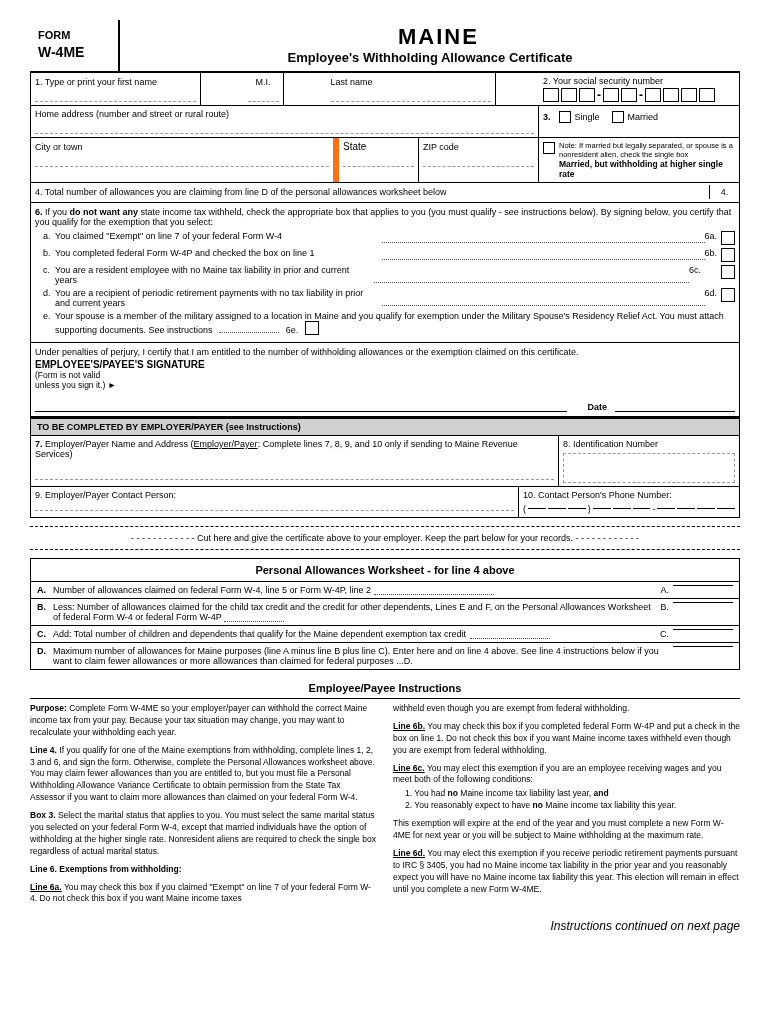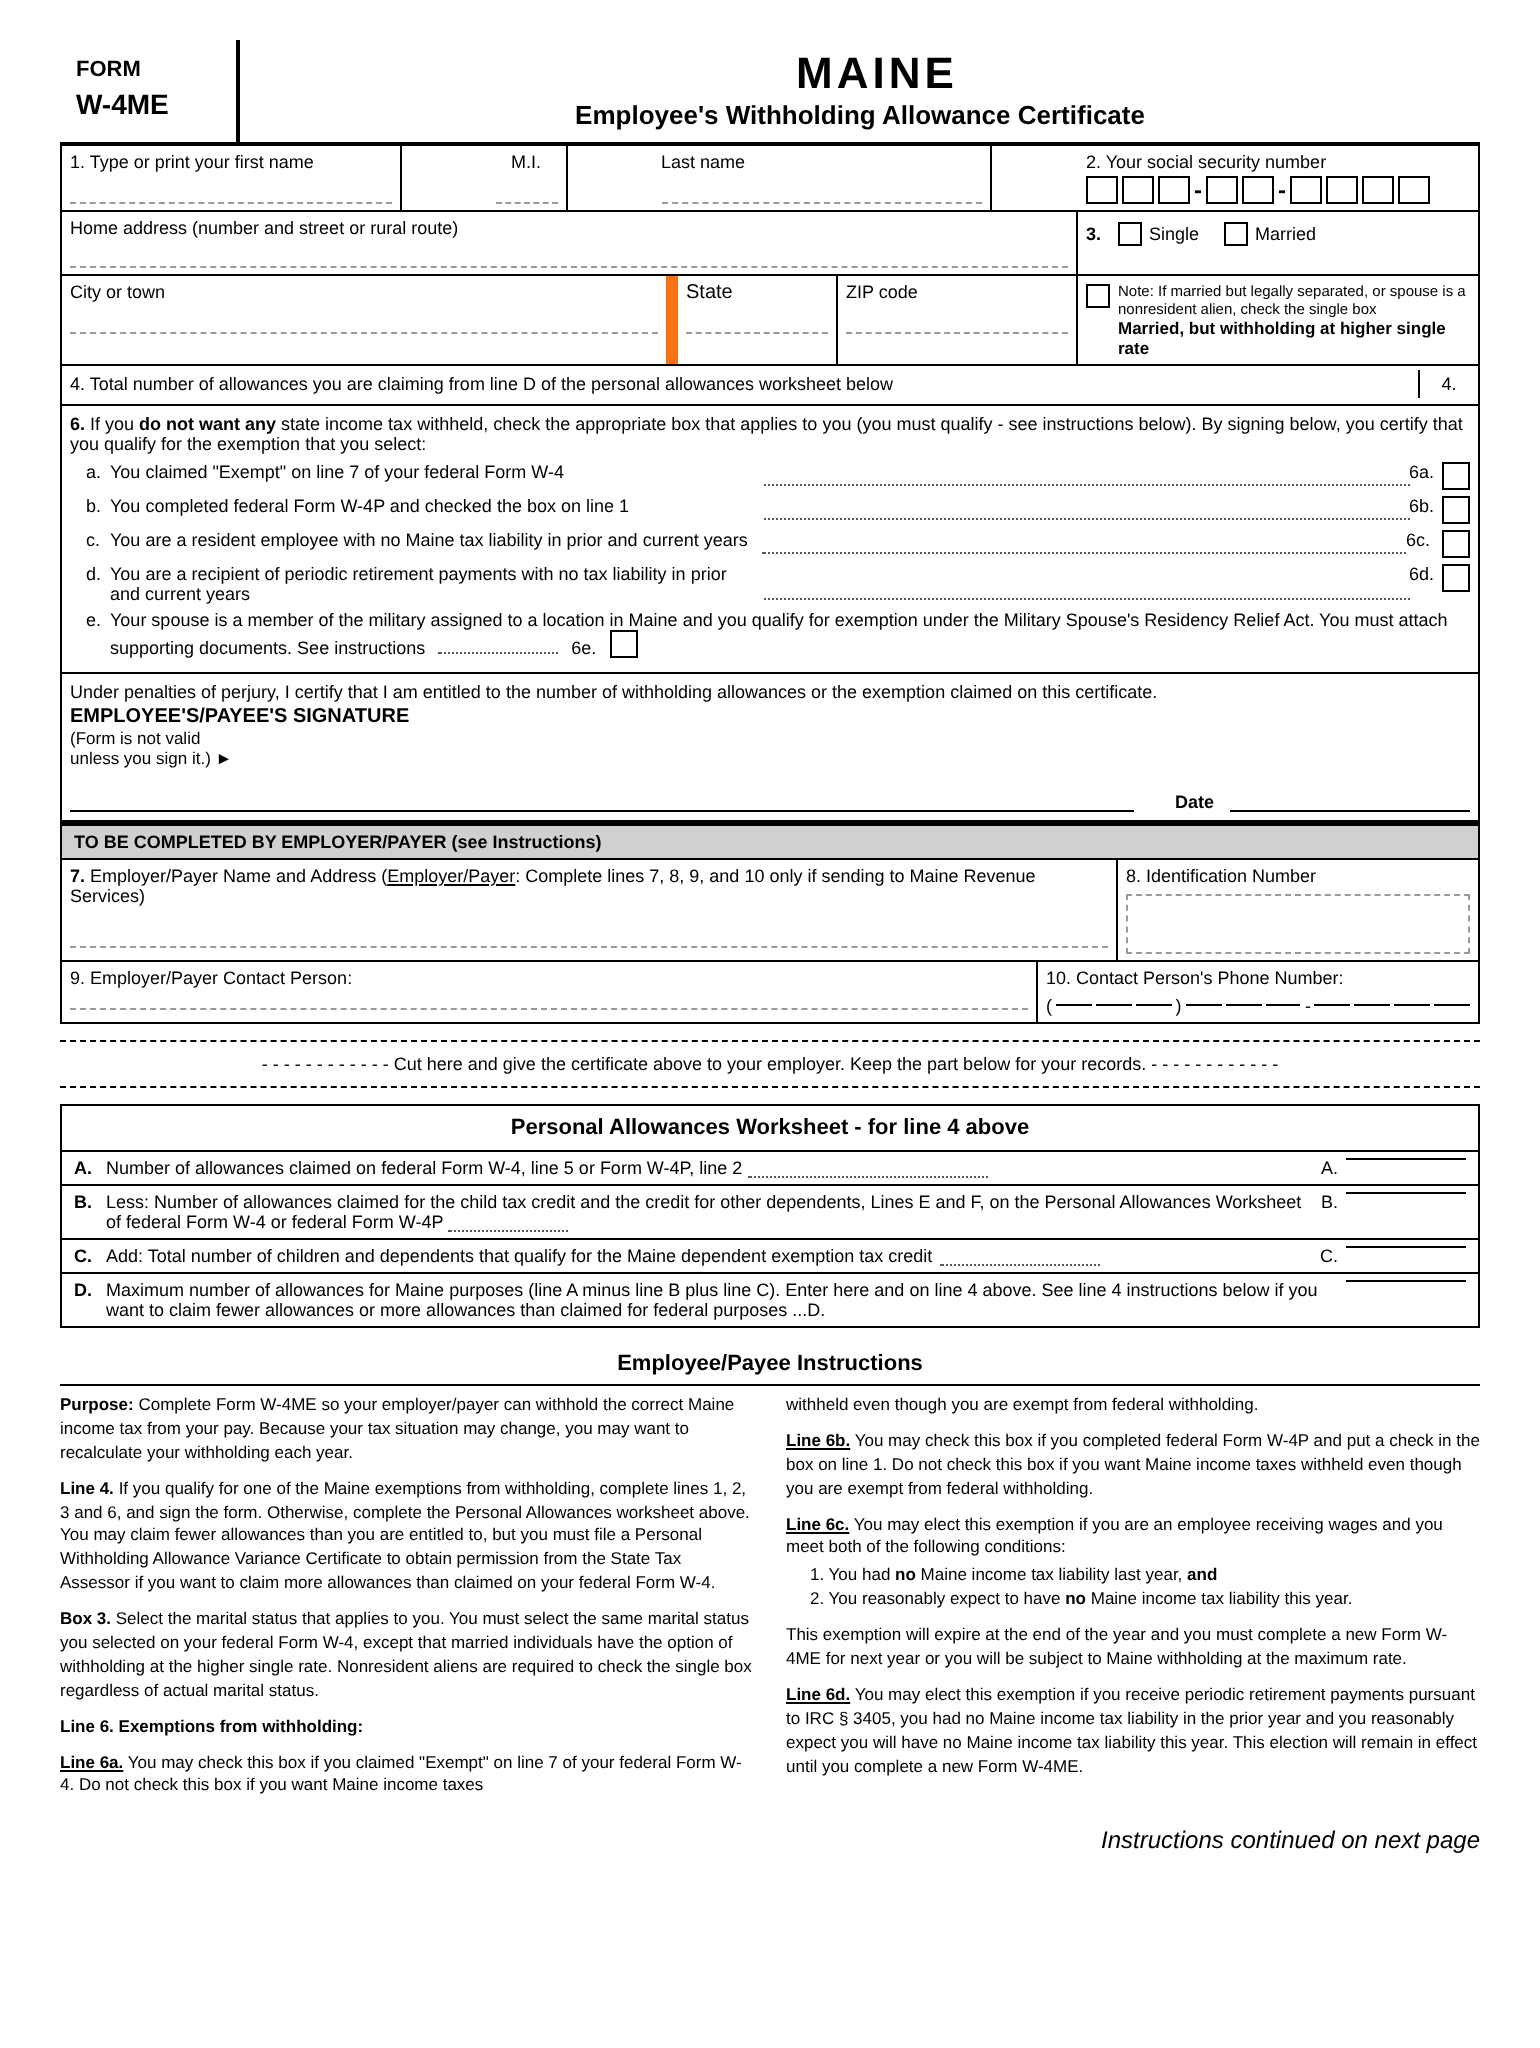--- a/index.html
+++ b/index.html
@@ -310,21 +310,21 @@
         <span class="ex-text">You completed federal Form W-4P and checked the box on line 1</span>
         <span style="flex:1;border-bottom:1px dotted #555;height:0;align-self:flex-end;margin-bottom:2px;margin-left:4px;"></span>
         <span style="margin-right:4px;">6b.</span>
         <div class="ex-box"></div>
       </div>
 
       <div class="exemption-line">
         <span class="ex-letter">c.</span>
         <span class="ex-text">You are a resident employee with no Maine tax liability in prior and current years</span>
         <span style="flex:1;border-bottom:1px dotted #555;height:0;align-self:flex-end;margin-bottom:2px;margin-left:4px;"></span>
-        <span style="margin-right:6px;">6c.</span>
+        <span style="margin-right:20px;">6c.</span>
         <div class="ex-box"></div>
       </div>
 
       <div class="exemption-line">
         <span class="ex-letter">d.</span>
         <span class="ex-text">You are a recipient of periodic retirement payments with no tax liability in prior and current years</span>
         <span style="flex:1;border-bottom:1px dotted #555;height:0;align-self:flex-end;margin-bottom:2px;margin-left:4px;"></span>
         <span style="margin-right:4px;">6d.</span>
         <div class="ex-box"></div>
       </div>

